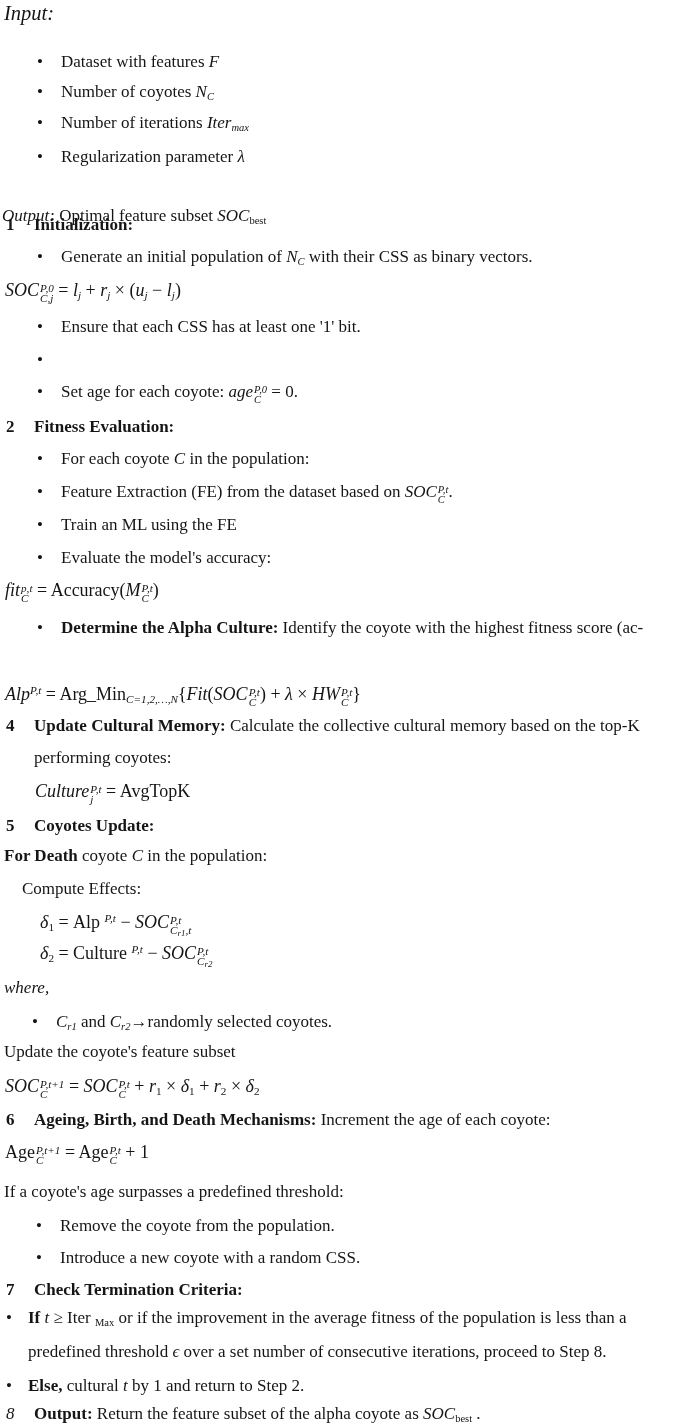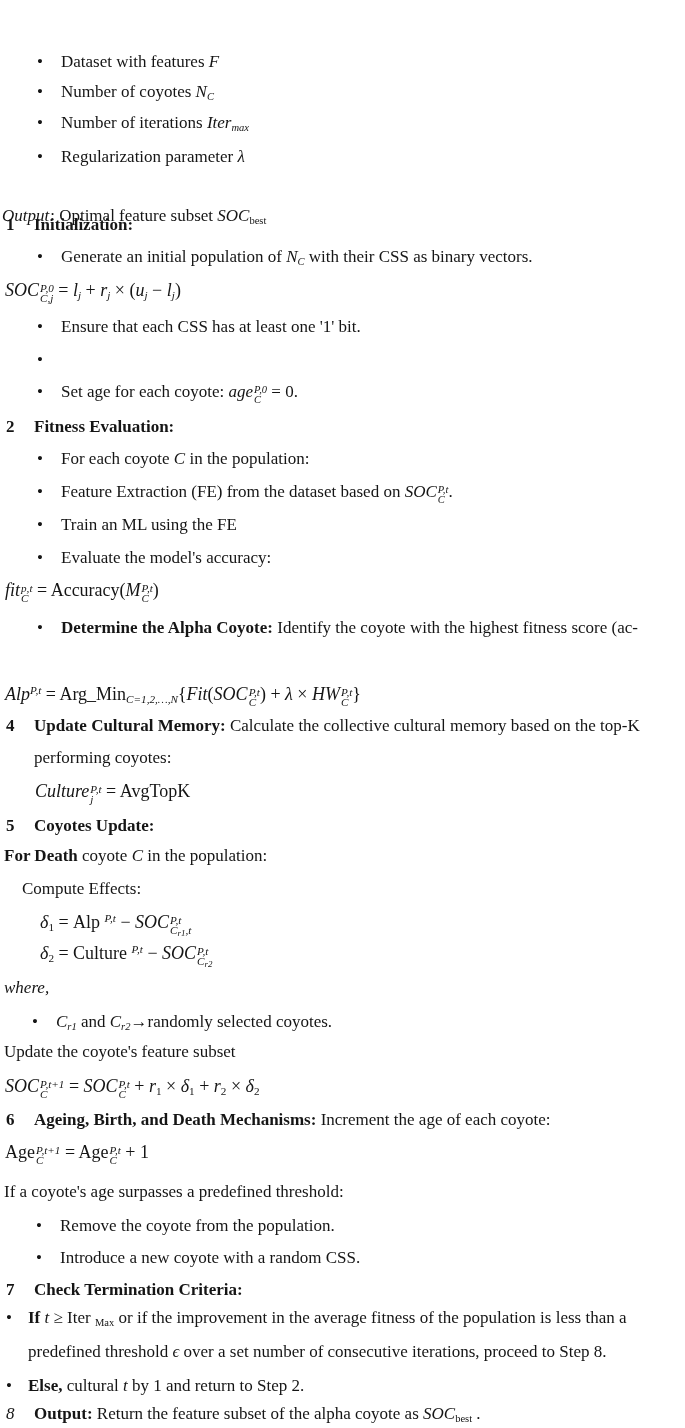--- a/index.html
+++ b/index.html
@@ -17,20 +17,23 @@
   .sub{font-size:62%;vertical-align:-0.3em;line-height:1;}
   .ss{display:inline-block;font-size:62%;line-height:0.92;vertical-align:-0.55em;
       margin-left:1px;text-align:left;}
   .ss .up,.ss .dn{display:block;}
   .ss .sub{font-size:80%;vertical-align:-0.25em;}
 </style>
 </head>
 <body>
 
 <div id="doc" style="background: rgb(255, 255, 255); color: rgb(21, 21, 21);">
+    <div class="line lg" style="top: 0px;">
+      <span class="ct" style="left: 4px;"><span class="s-i">Input:</span></span>
+    </div>
     <div class="line" style="top: 49px;">
       <span class="mk" style="left: 37px;">•</span>
       <span class="ct" style="left: 61px;"><span>Dataset with features </span><span class="s-i">F</span></span>
     </div>
     <div class="line" style="top: 79px;">
       <span class="mk" style="left: 37px;">•</span>
       <span class="ct" style="left: 61px;"><span>Number of coyotes </span><span class="s-i">N</span><span class="sub"><span class="s-i">C</span></span></span>
     </div>
     <div class="line" style="top: 110px;">
       <span class="mk" style="left: 37px;">•</span>
@@ -83,21 +86,21 @@
     </div>
     <div class="line" style="top: 545px;">
       <span class="mk" style="left: 37px;">•</span>
       <span class="ct" style="left: 61px;"><span>Evaluate the model's accuracy:</span></span>
     </div>
     <div class="line fm" style="top: 577px;">
       <span class="ct" style="left: 5px;"><span class="s-i">fit</span><span class="ss"><span class="up"><span class="s-i">p,t</span></span><span class="dn"><span class="s-i">C</span></span></span><span> = Accuracy(</span><span class="s-i">M</span><span class="ss"><span class="up"><span class="s-i">P,t</span></span><span class="dn"><span class="s-i">C</span></span></span><span>)</span></span>
     </div>
     <div class="line" style="top: 615px;">
       <span class="mk" style="left: 37px;">•</span>
-      <span class="ct" style="left: 61px;"><span class="s-b">Determine the Alpha Coyote:</span><span> Identify the coyote with the highest fitness score (ac-</span></span>
+      <span class="ct" style="left: 61px;"><span class="s-b">Determine the Alpha Culture:</span><span> Identify the coyote with the highest fitness score (ac-</span></span>
     </div>
     <div class="line fm" style="top: 681px; padding-left: 37px;">
       <span class="ct" style="left: 5px;"><span class="s-i">Alp</span><span class="sup"><span class="s-i">P,t</span></span><span> = Arg_Min</span><span class="sub"><span class="s-i">C=1,2,…,N</span></span><span>{</span><span class="s-i">Fit</span><span>(</span><span class="s-i">SOC</span><span class="ss"><span class="up"><span class="s-i">P,t</span></span><span class="dn"><span class="s-i">C</span></span></span><span>) + </span><span class="s-i">λ</span><span> × </span><span class="s-i">HW</span><span class="ss"><span class="up"><span class="s-i">P,t</span></span><span class="dn"><span class="s-i">C</span></span></span><span>}</span></span>
     </div>
     <div class="line" style="top: 713px;">
       <span class="mk s-b" style="left: 6px;">4</span>
       <span class="ct" style="left: 34px;"><span class="s-b">Update Cultural Memory:</span><span> Calculate the collective cultural memory based on the top-K</span></span>
     </div>
     <div class="line" style="top: 745px;">
       <span class="ct" style="left: 34px;"><span>performing coyotes:</span></span>

